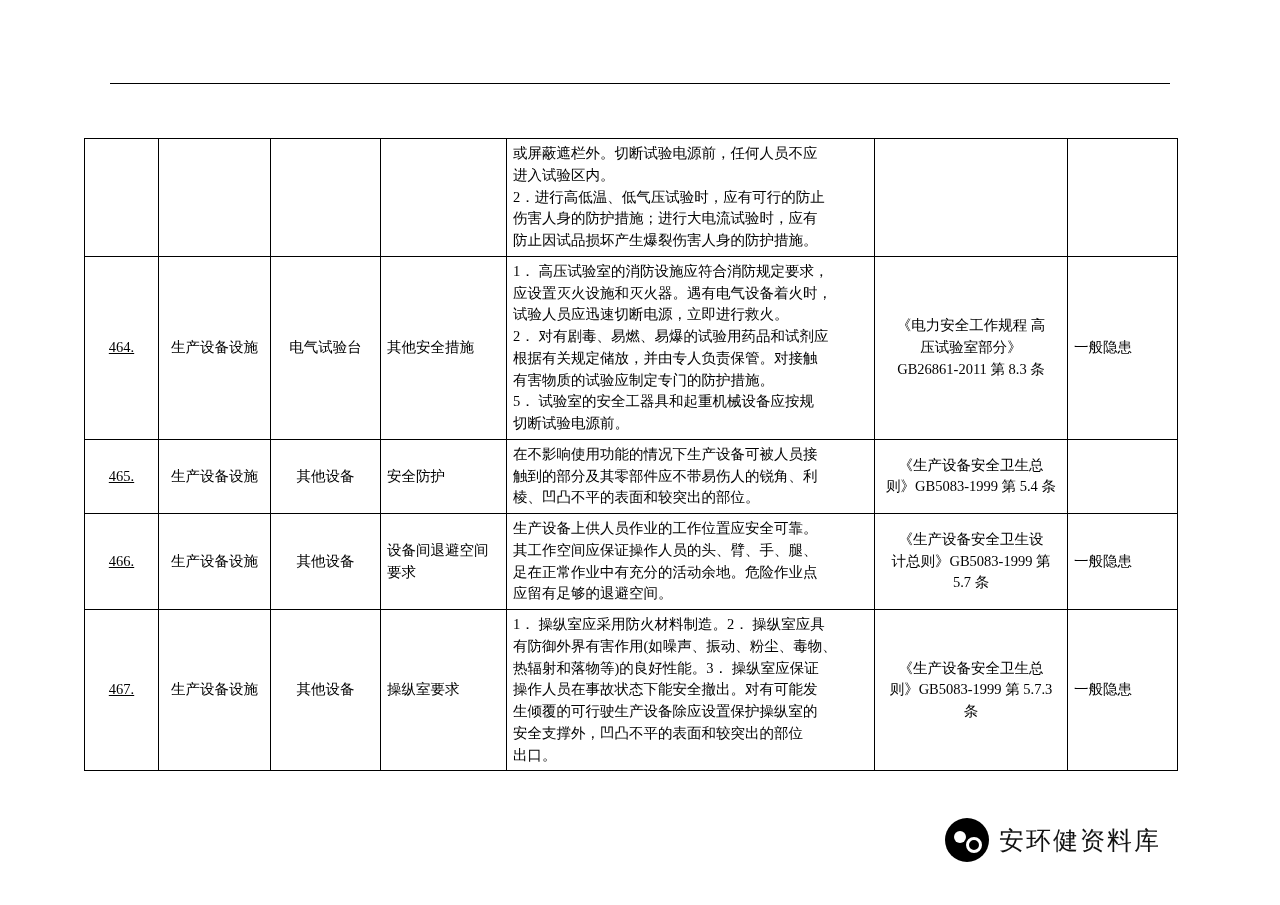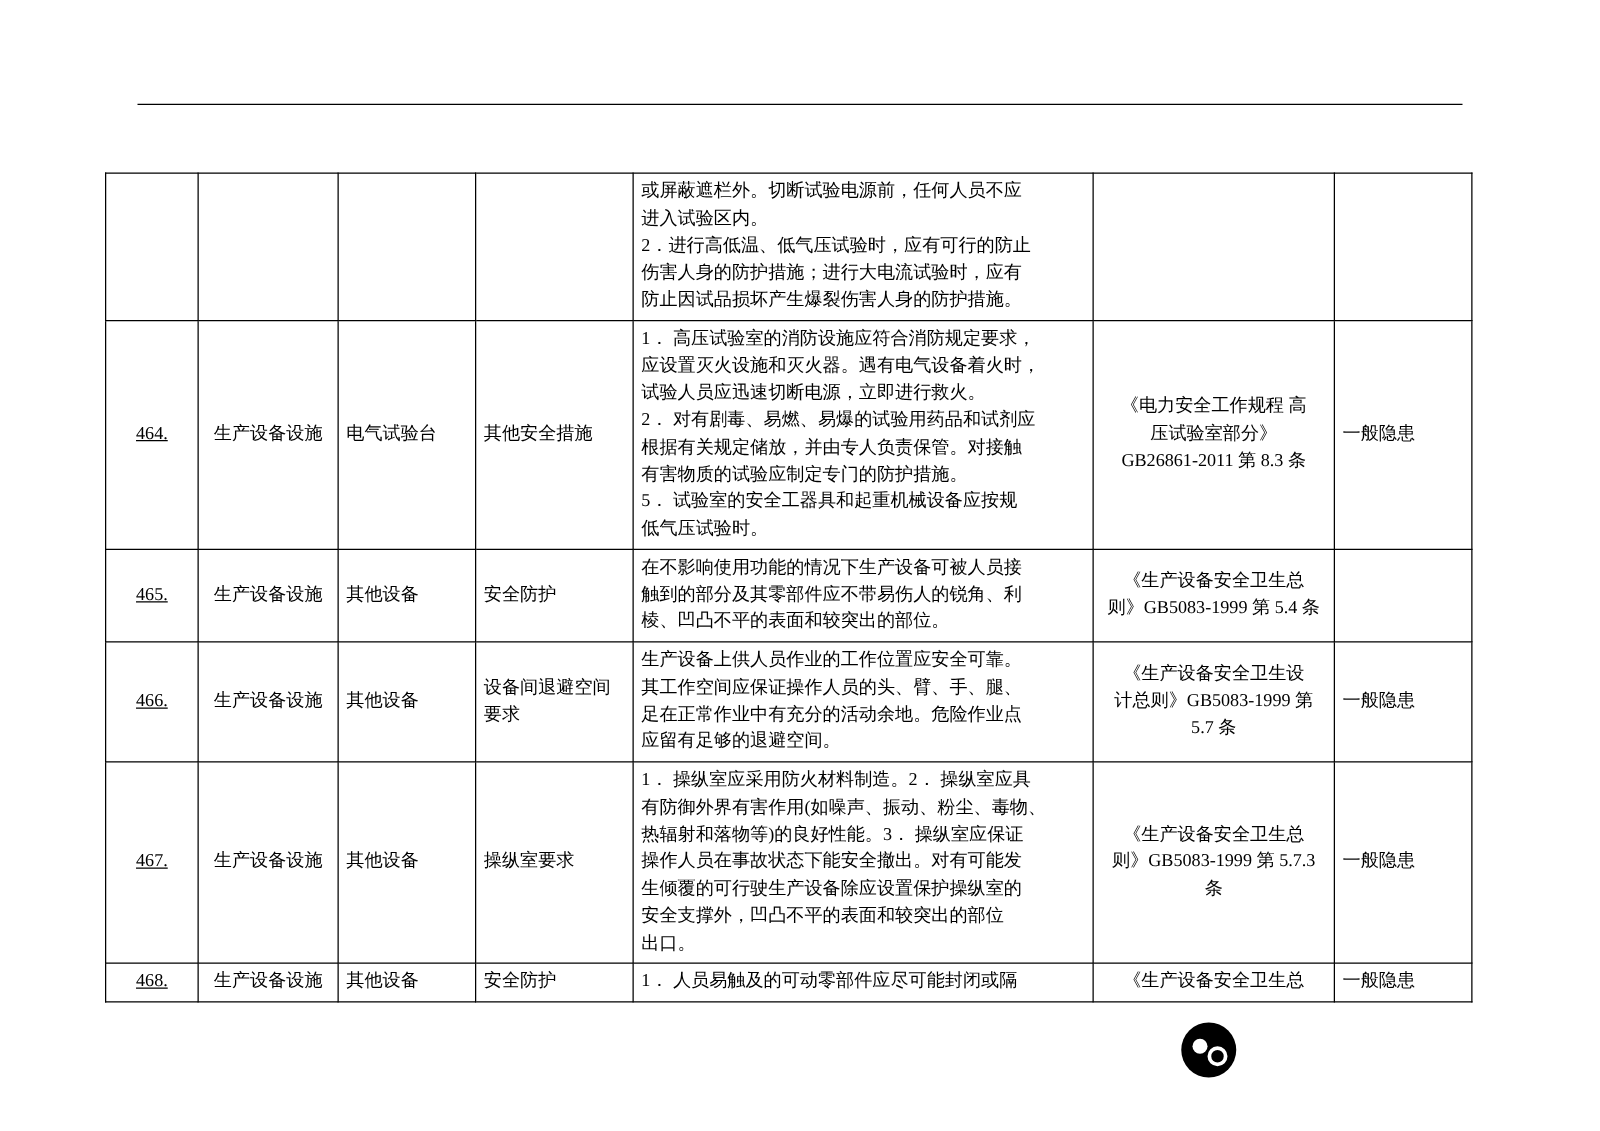--- a/index.html
+++ b/index.html
@@ -52,21 +52,21 @@
   col.c-num    { width: 74px; }
   col.c-cat    { width: 112px; }
   col.c-dev    { width: 110px; }
   col.c-item   { width: 126px; }
   col.c-desc   { width: 368px; }
   col.c-ref    { width: 193px; }
   col.c-level  { width: 110px; }
 
   td.num    { text-align: center; text-decoration: underline; }
   td.cat    { text-align: center; }
-  td.dev    { }
+  td.dev    { text-align: center; }
   td.item   { text-align: left; padding-left: 10px; }
   td.desc   { text-align: left; line-height: 1.62; }
   td.ref    { text-align: center; padding-left: 10px; line-height: 1.55; }
   td.level  { text-align: left; }
 
   td.desc p, td.ref p, td.item p {
     margin: 0;
   }
 
   
@@ -153,21 +153,21 @@
           <td class="dev">电气试验台</td>
           <td class="item">其他安全措施</td>
           <td class="desc">
             <p>1． 高压试验室的消防设施应符合消防规定要求，</p>
             <p>应设置灭火设施和灭火器。遇有电气设备着火时，</p>
             <p>试验人员应迅速切断电源，立即进行救火。</p>
             <p>2． 对有剧毒、易燃、易爆的试验用药品和试剂应</p>
             <p>根据有关规定储放，并由专人负责保管。对接触</p>
             <p>有害物质的试验应制定专门的防护措施。</p>
             <p>5． 试验室的安全工器具和起重机械设备应按规</p>
-            <p>低气压试验时。</p>
+            <p>切断试验电源前。</p>
           </td>
           <td class="ref">
             <p>《电力安全工作规程 高</p>
             <p>压试验室部分》</p>
             <p>GB26861-2011 第 8.3 条</p>
           </td>
           <td class="level">一般隐患</td>
         </tr>
 
         <tr>
@@ -222,35 +222,23 @@
             <p>出口。</p>
           </td>
           <td class="ref">
             <p>《生产设备安全卫生总</p>
             <p>则》GB5083-1999 第 5.7.3</p>
             <p>条</p>
           </td>
           <td class="level">一般隐患</td>
         </tr>
 
-        <tr>
-          <td class="num">468.</td>
-          <td class="cat">生产设备设施</td>
-          <td class="dev">其他设备</td>
-          <td class="item">安全防护</td>
-          <td class="desc">
-            <p>1． 人员易触及的可动零部件应尽可能封闭或隔</p>
-          </td>
-          <td class="ref">
-            <p>《生产设备安全卫生总</p>
-          </td>
-          <td class="level">一般隐患</td>
-        </tr>
 
       </tbody>
     </table>
   </div>
 
   <div class="footer-logo">
     <div class="logo-mark"></div>
+    <div class="logo-text">安环健资料库</div>
   </div>
 
 </div>
 
 </body></html>

